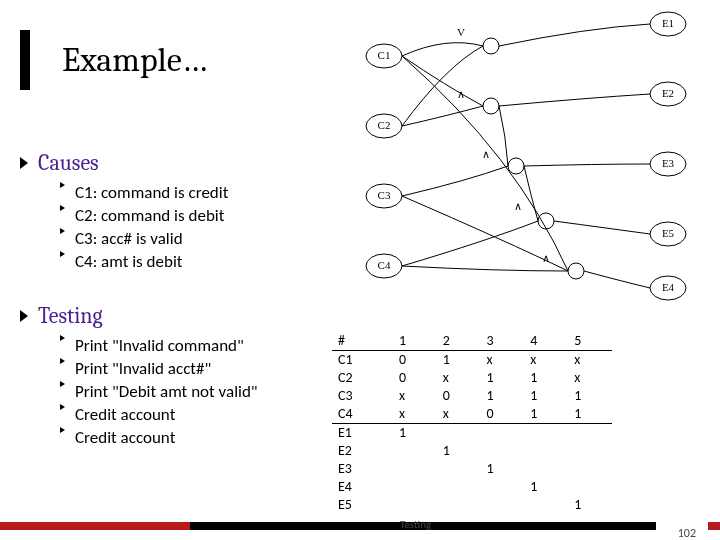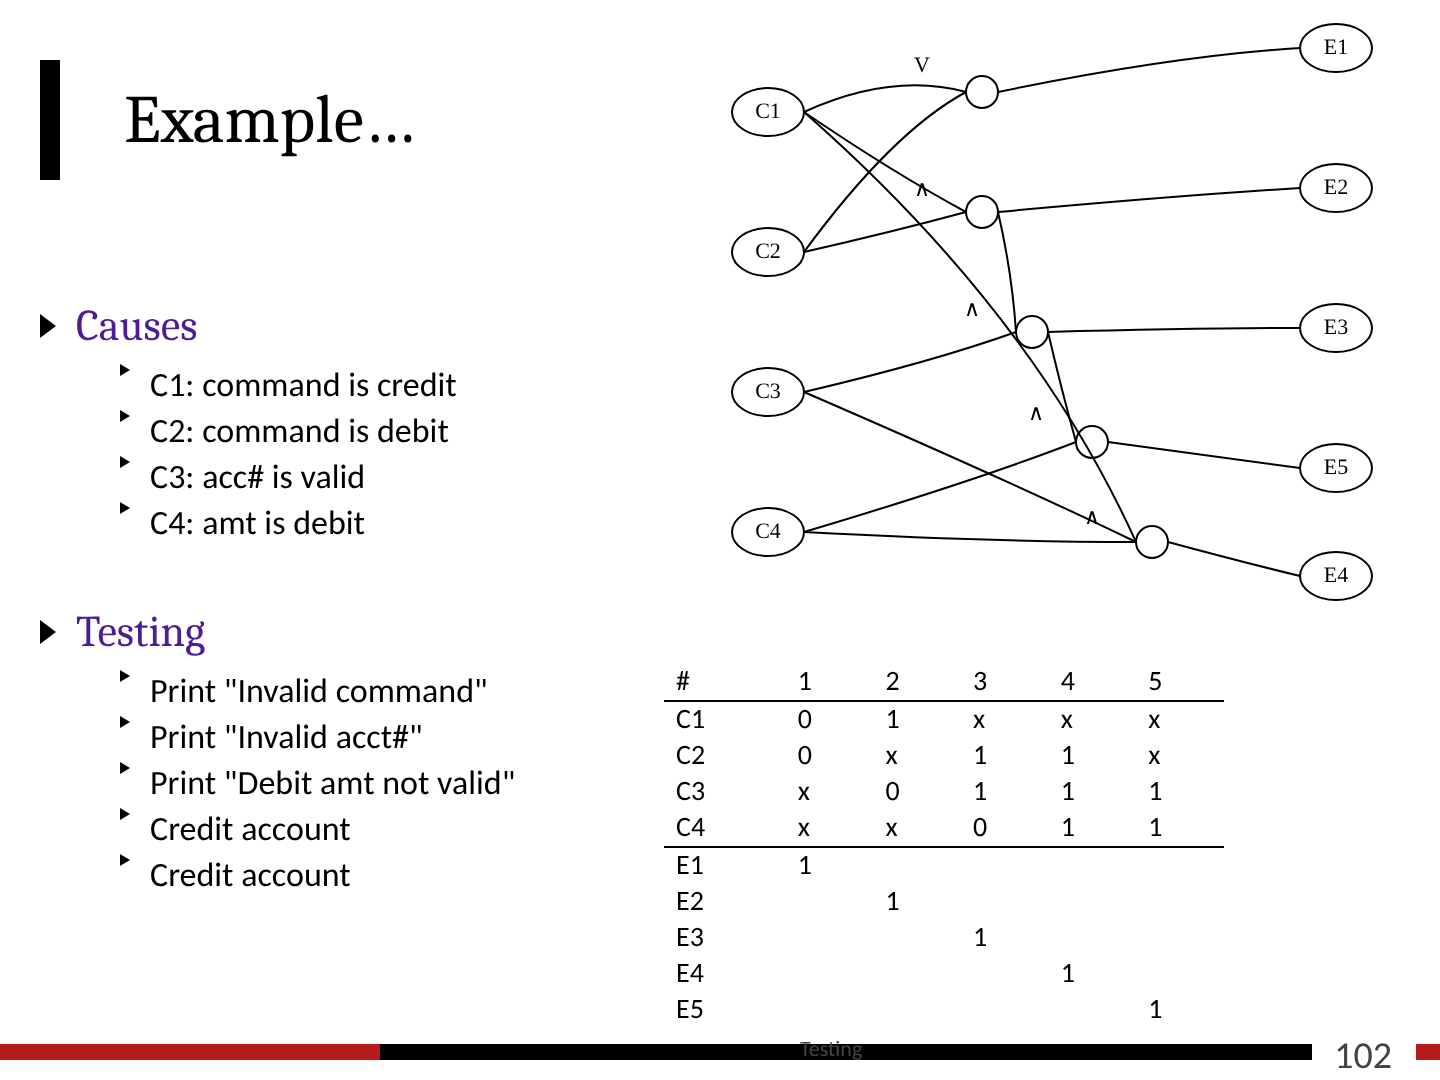--- a/index.html
+++ b/index.html
@@ -143,21 +143,21 @@
     position: absolute;
     bottom: 9px;
     left: 400px;
     font-size: 11px;
     color: #444;
   }
   .footer-number {
     position: absolute;
     bottom: 0;
     right: 24px;
-    font-size: 19px;
+    font-size: 12px;
     color: #444;
   }
 </style>
 </head>
 <body>
 
 <div class="slide">
   <div class="left-accent"></div>
   <div class="title-area">Example…</div>
 

